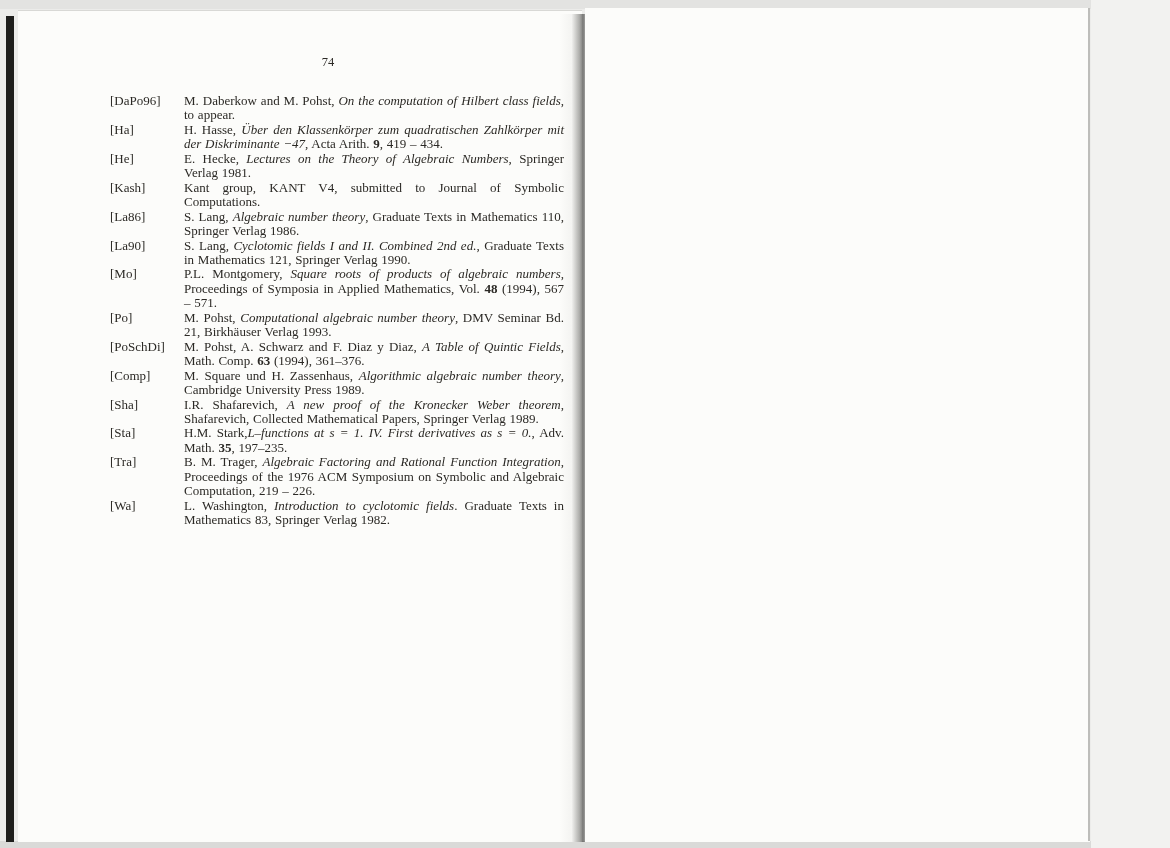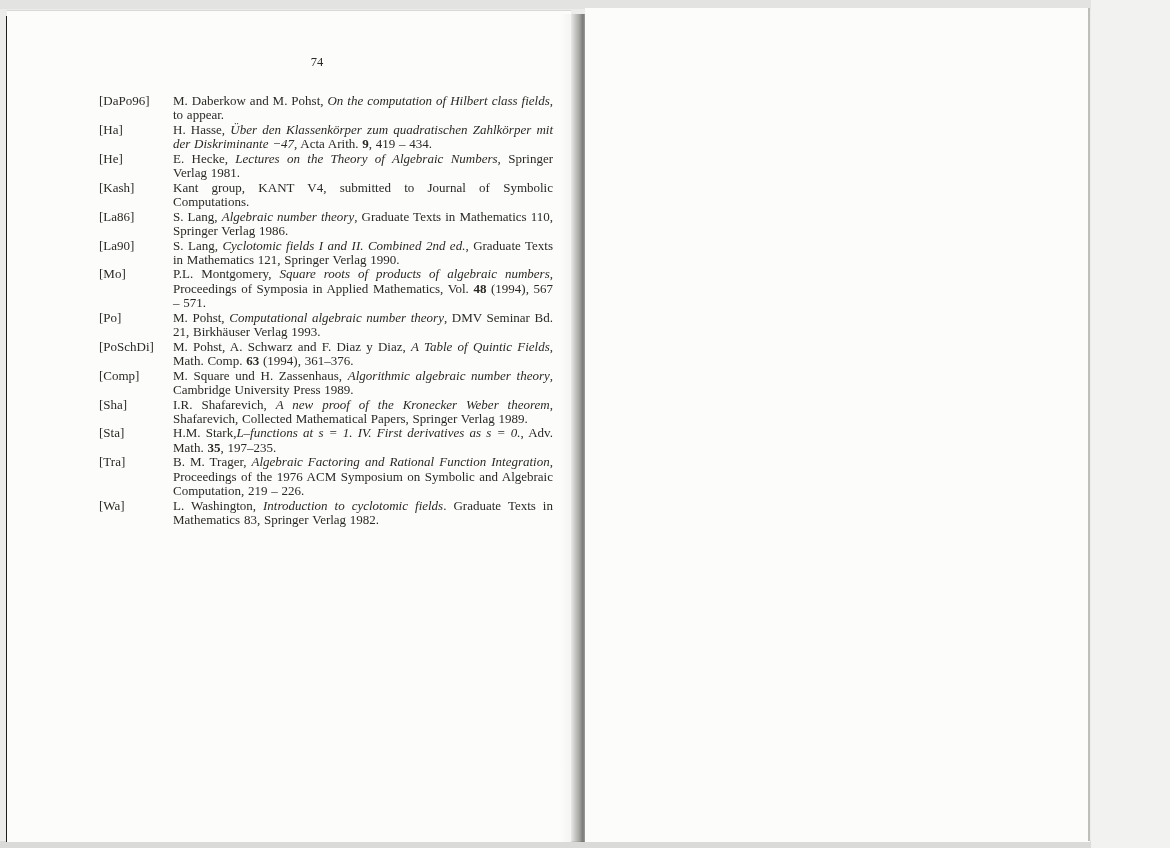--- a/index.html
+++ b/index.html
@@ -8,21 +8,21 @@
          background:#ececea;}
   
   .strip-top{position:absolute;left:0;top:0;width:1170px;height:9px;background:#e3e3e1;}
   .strip-bottom{position:absolute;left:0;top:841px;width:1170px;height:7px;background:#dadad8;}
   .area-right{position:absolute;left:1091px;top:0;width:79px;height:848px;background:#f2f2f0;}
   .black-bar{position:absolute;left:6px;top:16px;width:8px;height:826px;background:#1e1e1c;}
   .edge-line-left{position:absolute;left:19px;top:24px;width:2px;height:818px;background:#a8a8a4;}
   .edge-line-right{position:absolute;left:1088px;top:8px;width:2px;height:833px;background:#bdbdba;}
   
   .page{position:absolute;background:#fcfcfa;}
-  .left-page{left:7px;top:10px;width:564px;height:832px;
+  .left-page{left:18px;top:10px;width:564px;height:832px;
              box-shadow:inset 0 1px 0 #d8d8d5;}
   .right-page{left:585px;top:8px;width:505px;height:834px;}
   .spine{position:absolute;left:560px;top:14px;width:46px;height:828px;
          background:linear-gradient(90deg, rgba(110,110,106,0) 0%, rgba(110,110,106,0.06) 25%,
                     rgba(80,80,76,0.45) 42%, rgba(50,50,48,0.62) 50%,
                     rgba(110,110,106,0.22) 60%, rgba(240,240,238,0) 95%);}
   
   .it{font-style:italic;}
   .bd{font-weight:bold;}
   

